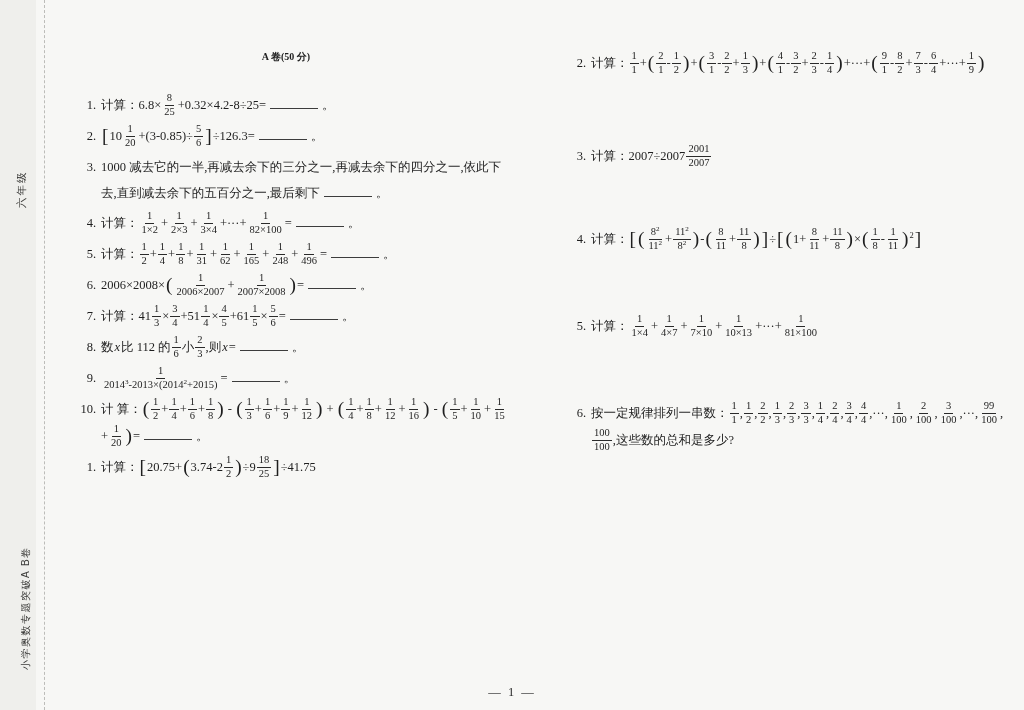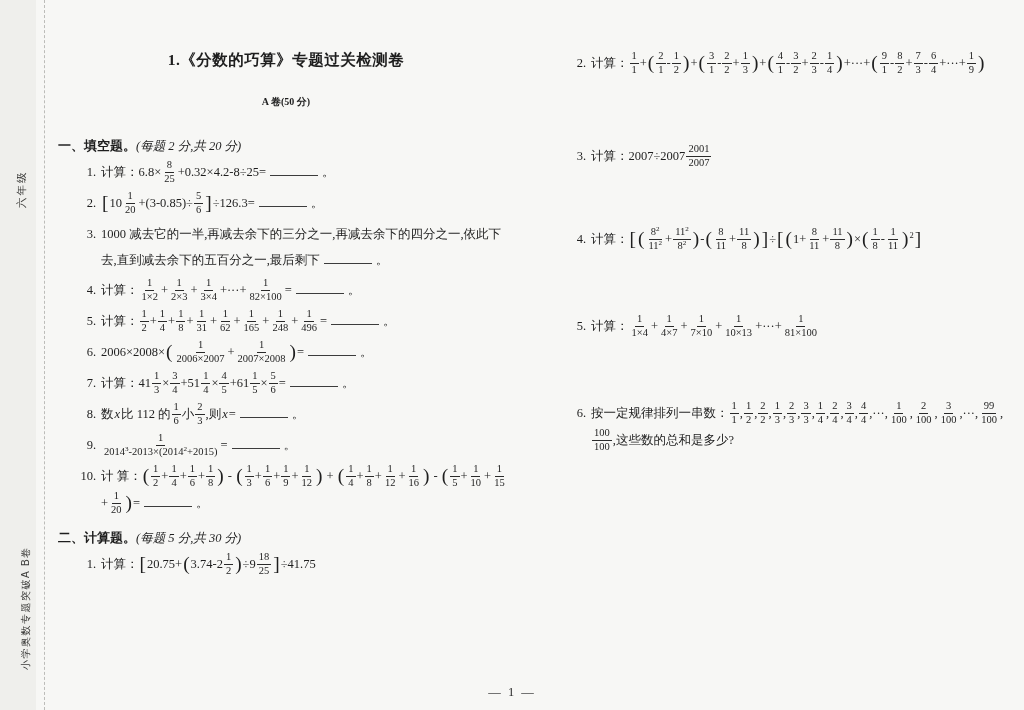--- a/index.html
+++ b/index.html
@@ -67,26 +67,22 @@
 
 <div class="page">
 
   <div class="edge-strip"></div>
   <div class="fold-line"></div>
 
   <div class="v-text grade">六年级</div>
   <div class="v-text series">小学奥数专题突破A B卷</div>
 
   <div class="col-left">
-    <div class="doc-title">1.《分数的巧算》专题过关检测卷</div>
     <div class="doc-subtitle">A 卷(50 分)</div>
 
-    <div class="sec-heading">
-      <span>一、填空题。</span><span class="sec-note">(每题 2 分,共 20 分)</span>
-    </div>
 
     <div class="q">
       <span class="q-no">1.</span>
       <span class="q-body">计算：6.8×<span class="frac">
             <span class="fnum">8</span>
             <span class="fden">25</span>
           </span>+0.32×4.2-8÷25=<span class="blank"></span>。</span>
     </div>
     <div class="q">
       <span class="q-no">2.</span>
@@ -241,23 +237,20 @@
             <span class="fden">10</span>
           </span>+<span class="frac">
             <span class="fnum">1</span>
             <span class="fden">15</span>
           </span>+<span class="frac">
             <span class="fnum">1</span>
             <span class="fden">20</span>
           </span><span class="big">)</span>=<span class="blank"></span>。</span>
     </div>
 
-    <div class="sec-heading calc-heading">
-      <span>二、计算题。</span><span class="sec-note">(每题 5 分,共 30 分)</span>
-    </div>
 
     <div class="q">
       <span class="q-no">1.</span>
       <span class="q-body">计算：<span class="big">[</span>20.75+<span class="big">(</span>3.74-2<span class="frac">
             <span class="fnum">1</span>
             <span class="fden">2</span>
           </span><span class="big">)</span>÷9<span class="frac">
             <span class="fnum">18</span>
             <span class="fden">25</span>
           </span><span class="big">]</span>÷41.75</span>

